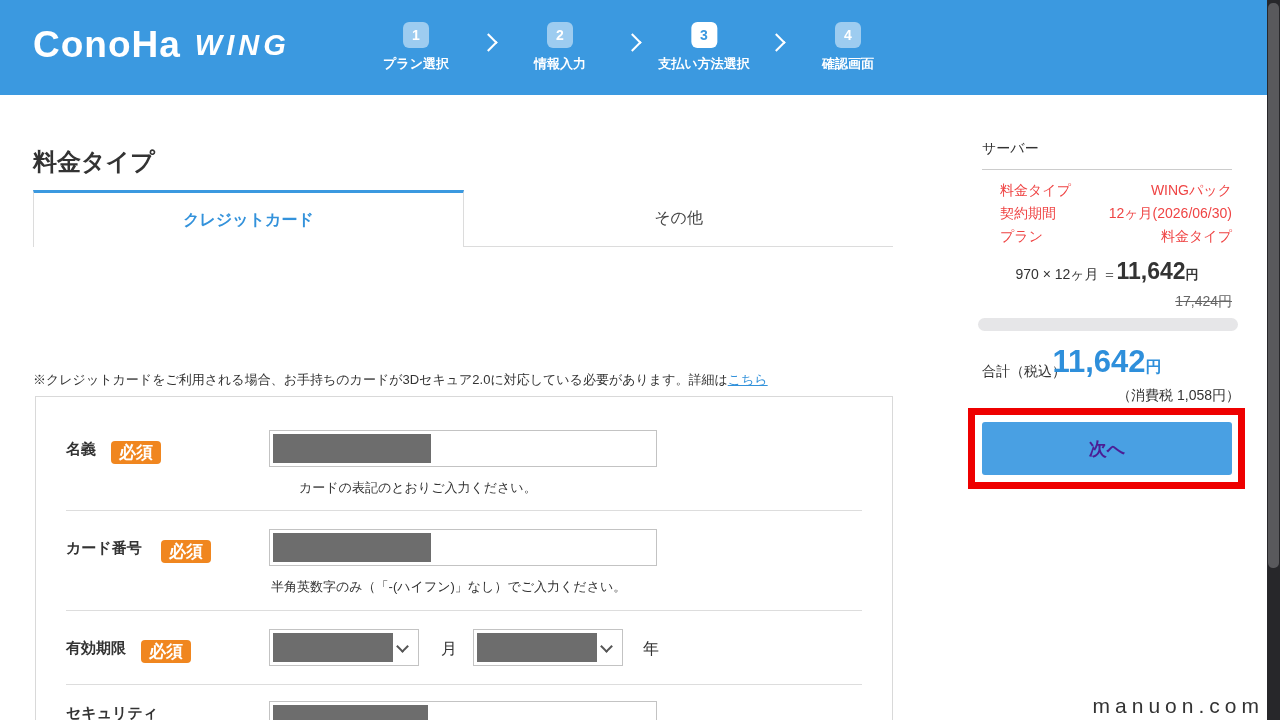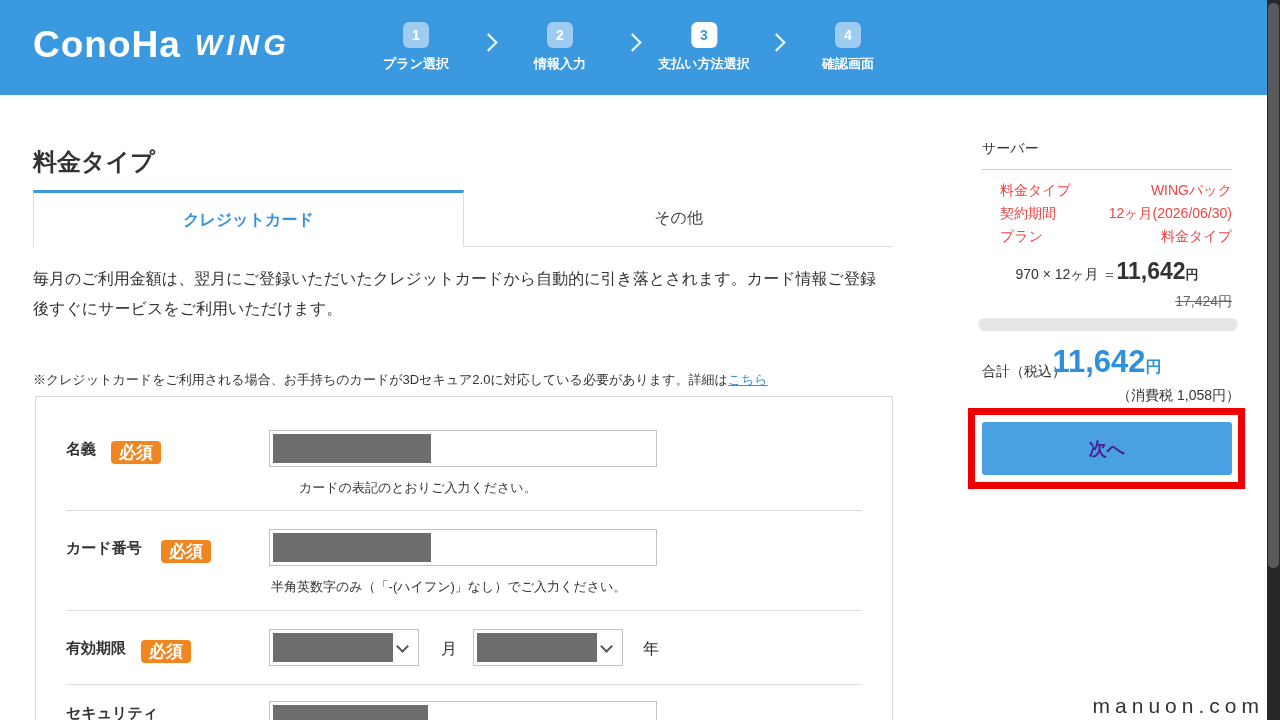--- a/index.html
+++ b/index.html
@@ -108,21 +108,20 @@
     </div>
   </div>
 
   <h1 class="page-title">料金タイプ</h1>
 
   <div class="tabbar">
     <div class="tab active">クレジットカード</div>
     <div class="tab">その他</div>
   </div>
 
-  <p class="desc">毎月のご利用金額は、翌月にご登録いただいたクレジットカードから自動的に引き落とされます。カード情報ご登録後すぐにサービスをご利用いただけます。</p>
   <p class="note"><span>※クレジットカードをご利用される場合、お手持ちのカードが3Dセキュア2.0に対応している必要があります。詳細は</span><a>こちら</a></p>
 
   <div class="form-box">
 
     <span class="f-label" style="left:30px; top:43px;">名義</span>
     <span class="badge" style="left:75px; top:44px;">必須</span>
     <div class="f-input" style="left:233px; top:33px;">
       <span class="redacted" style="width:158px;"></span>
     </div>
     <span class="f-help" style="left:235px; top:82px;margin-left:28px;">カードの表記のとおりご入力ください。</span>

